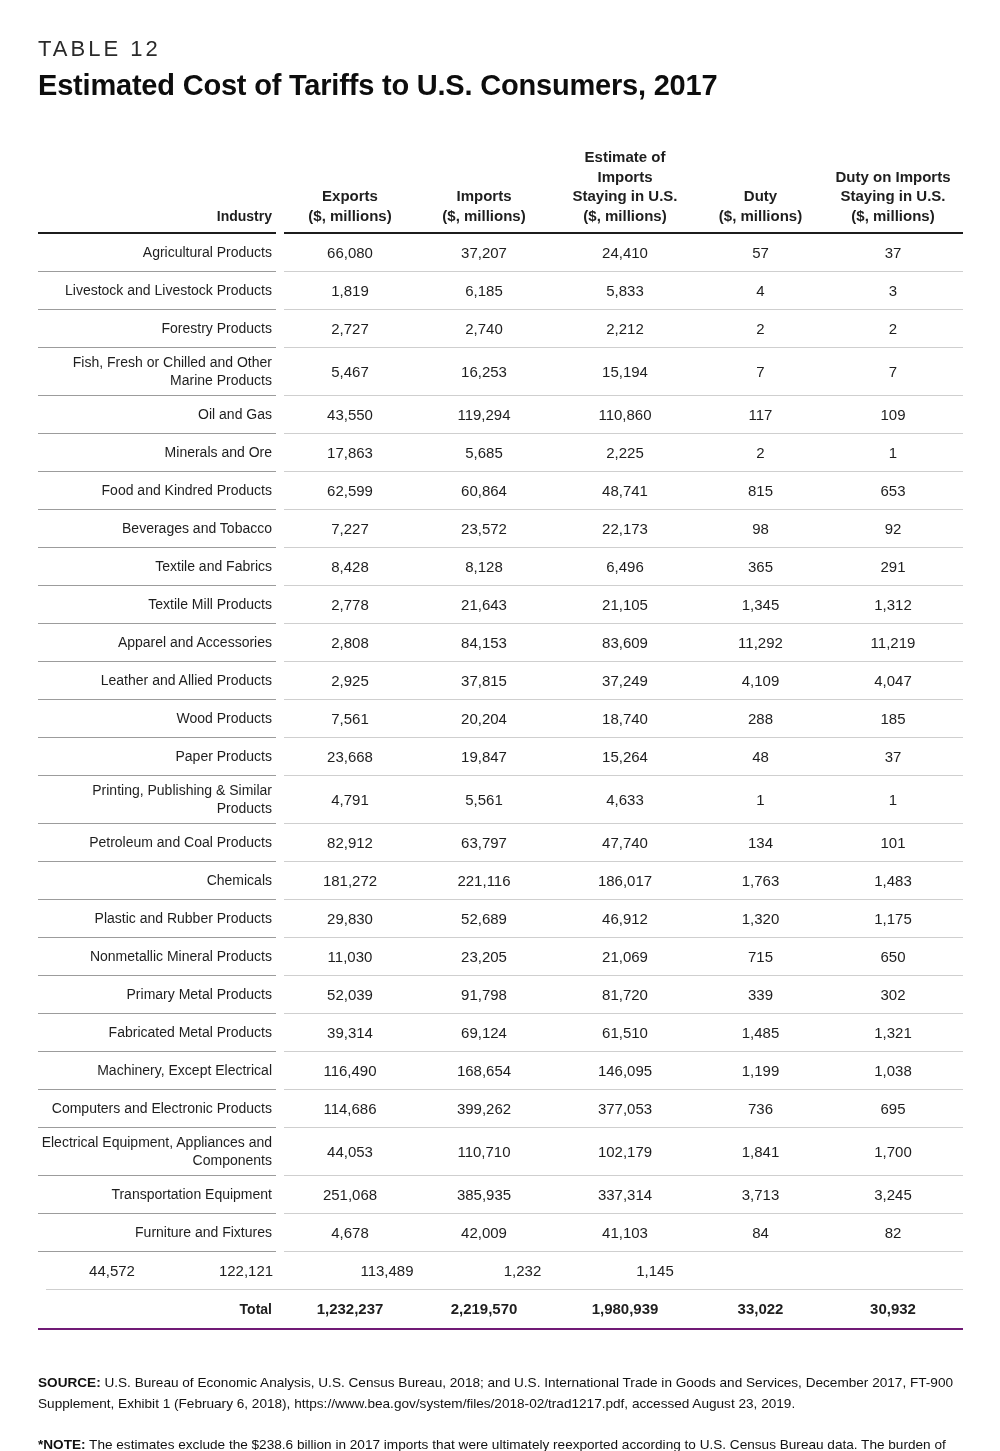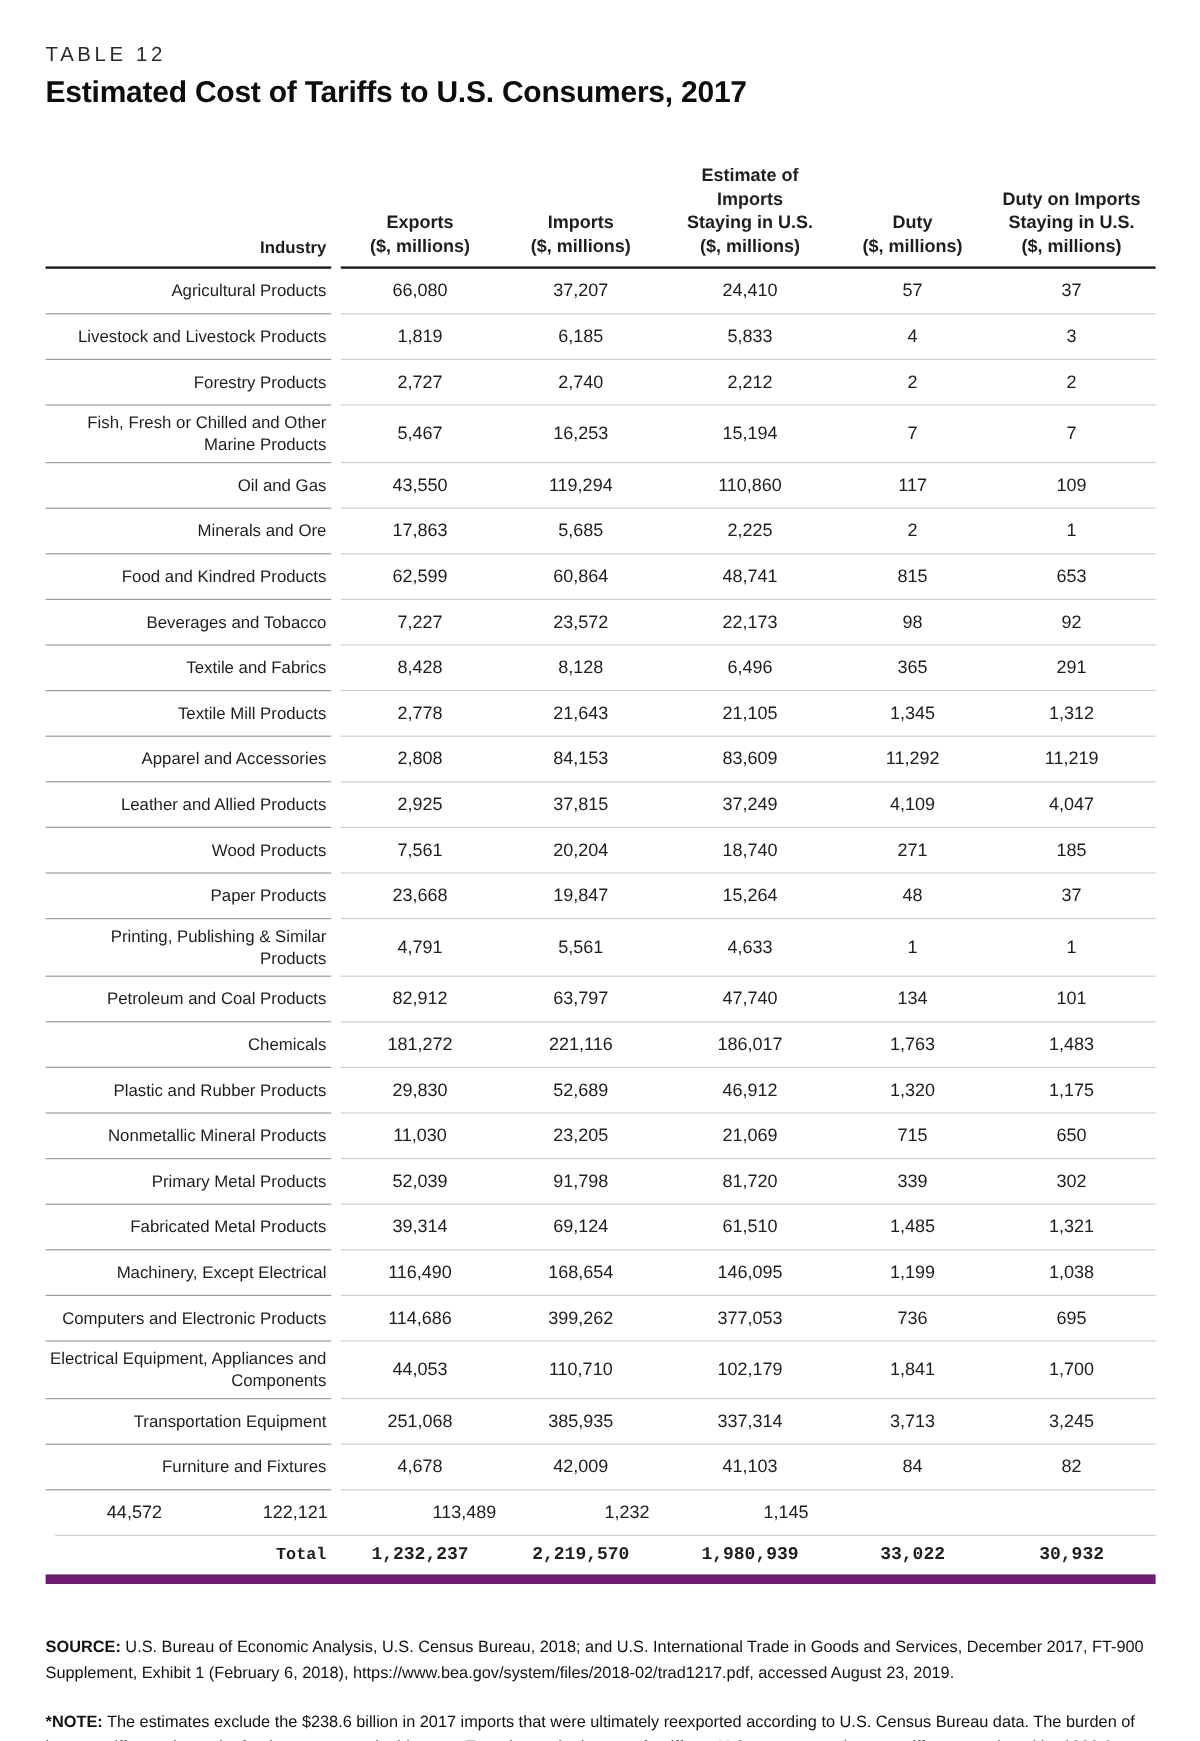--- a/index.html
+++ b/index.html
@@ -7,28 +7,28 @@
   body {
     width: 1000px;
     min-height: 1451px;
     font-family: "Liberation Sans", sans-serif;
     color: #1e1e1e;
     -webkit-font-smoothing: antialiased;
   }
   .page { padding: 36px 37px 30px 38px; }
 
   .table-label {
-    font-size: 17px;
+    font-size: 22px;
     font-weight: 400;
     letter-spacing: 3px;
     color: #2a2a2a;
   }
   .page-title {
     margin-top: 7px;
-    font-size: 25px;
+    font-size: 29px;
     font-weight: 700;
     color: #0d0d0d;
     letter-spacing: -0.2px;
   }
 
   .table { margin-top: 24px; }
 
   .row { display: flex; align-items: stretch; }
 
   .cell.industry {
@@ -76,22 +76,21 @@
 
   
   .data-row { min-height: 38px; }
   .data-row .cell.industry { border-bottom: 1px solid #9c9c9c; }
   .data-row .numblock { border-bottom: 1px solid #cfcfcf; }
 
   
   .total-row {
     min-height: 40px;
     font-weight: 700;
-    border-bottom: 8px solid #701a75;
-    font-family: Liberation Mono, monospace;
+    border-bottom: 2px solid #701a75;
   }
   .total-row .cell.industry, .total-row .cell.v { font-weight: 700; }
 
   .footnotes { margin-top: 42px; }
   .footnote {
     font-size: 13.6px;
     line-height: 1.55;
     color: #111111;
   }
   .footnote + .footnote { margin-top: 20px; }
@@ -258,21 +257,21 @@
       <div class="cell v c4">4,047</div>
     </div>
   </div>
 
   <div class="row data-row">
     <div class="cell industry">Wood Products</div>
     <div class="numblock">
       <div class="cell v c0">7,561</div>
       <div class="cell v c1">20,204</div>
       <div class="cell v c2">18,740</div>
-      <div class="cell v c3">271</div>
+      <div class="cell v c3">288</div>
       <div class="cell v c4">185</div>
     </div>
   </div>
 
   <div class="row data-row">
     <div class="cell industry">Paper Products</div>
     <div class="numblock">
       <div class="cell v c0">23,668</div>
       <div class="cell v c1">19,847</div>
       <div class="cell v c2">15,264</div>

